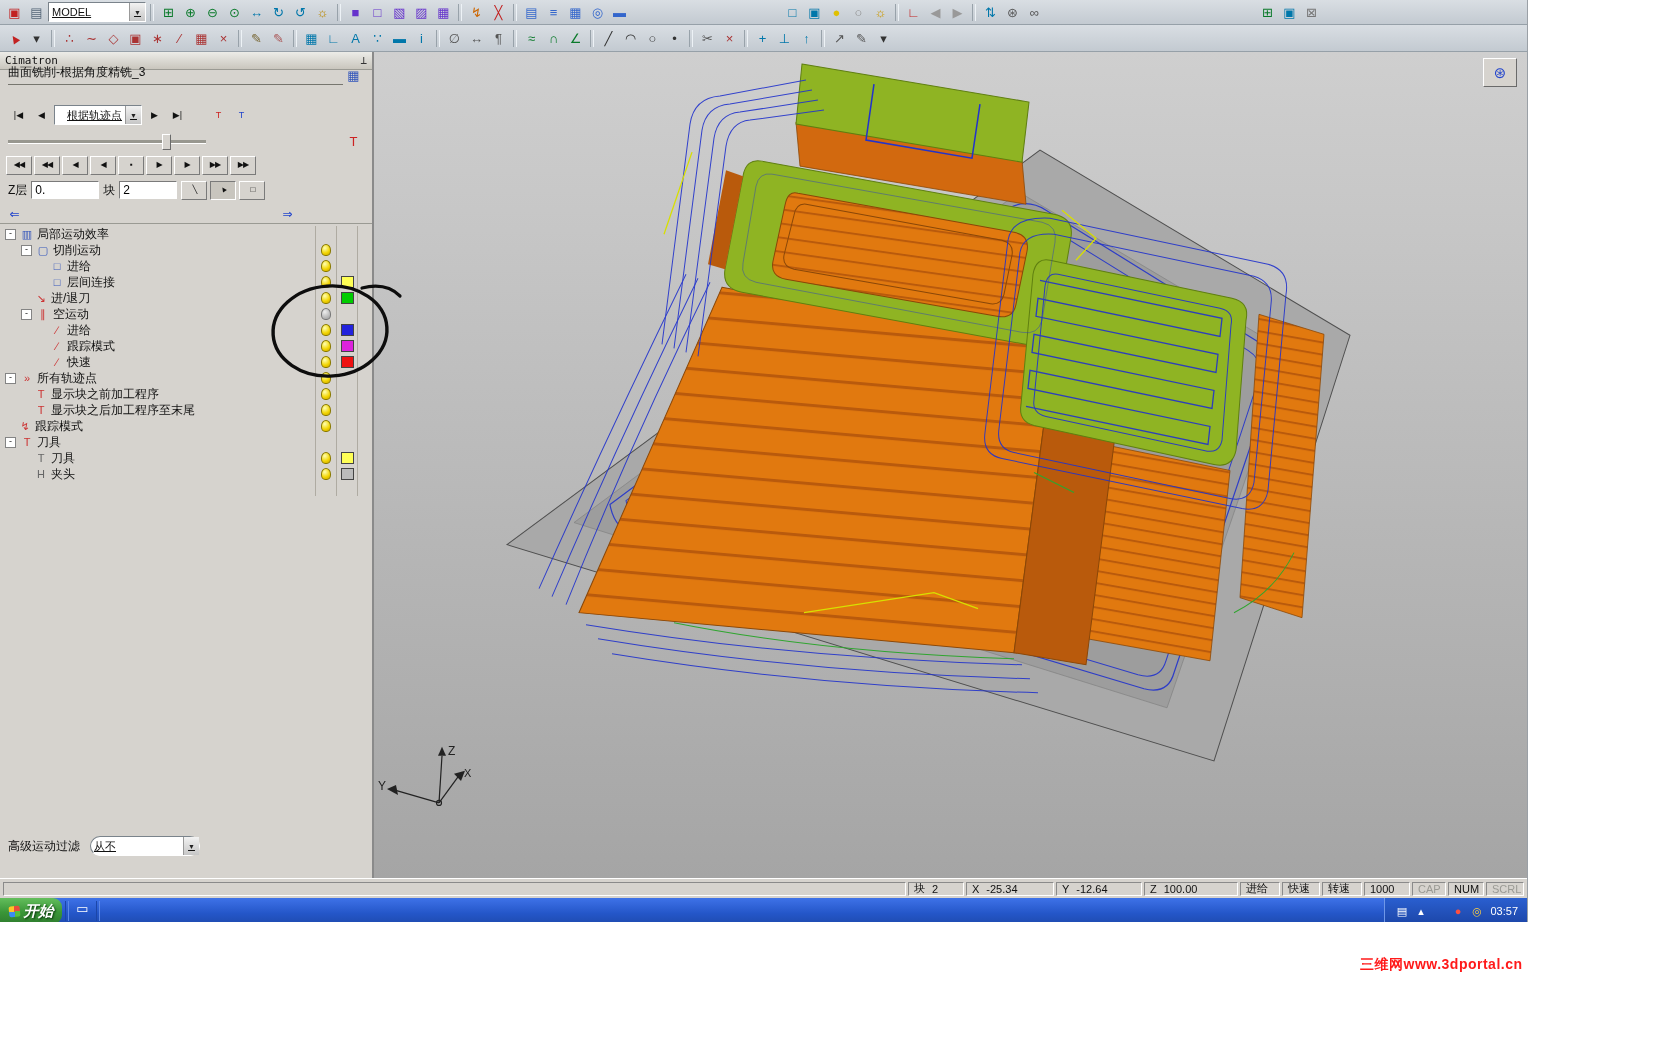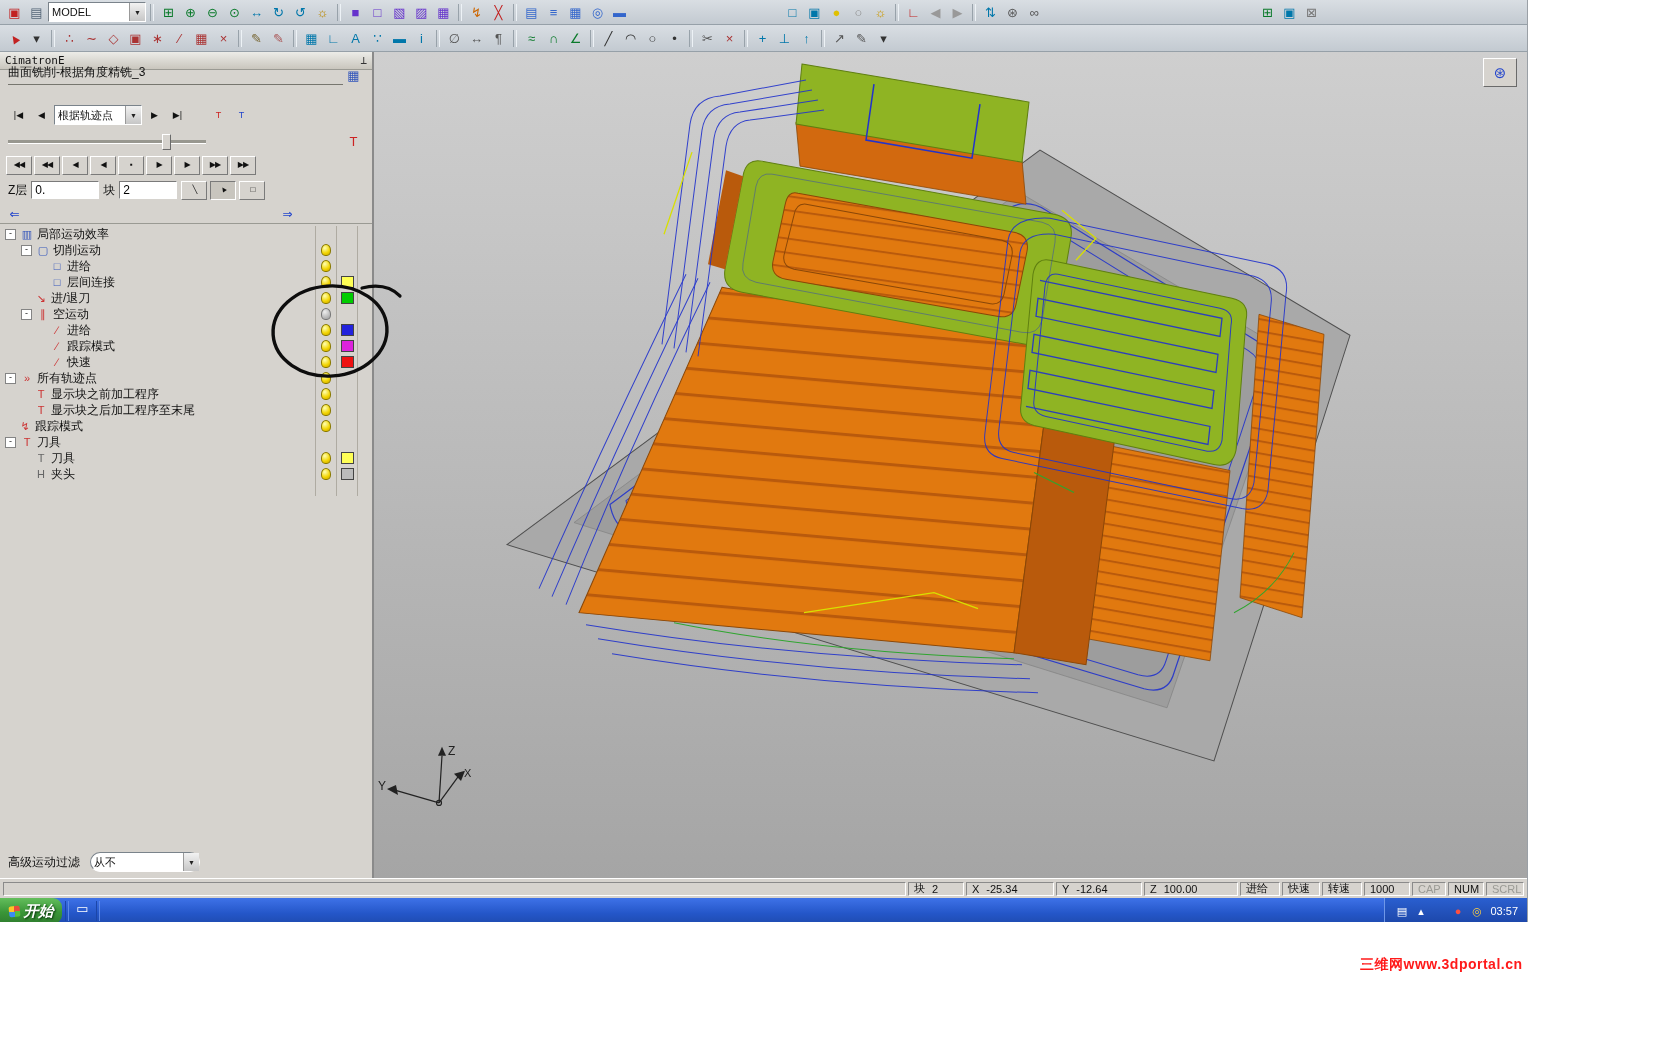--- a/index.html
+++ b/index.html
@@ -16,21 +16,21 @@
   .tbtn{width:21px;height:20px;display:inline-flex;align-items:center;justify-content:center;
         font-size:13px;line-height:1;cursor:default;flex:none;}
   .tbtn .glyph{display:inline-block;}
   .tbtn.raised{background:var(--panel,#D6D3CE);border:1px solid;border-color:#fff #7a7a7a #7a7a7a #fff;
                width:24px;height:17px;font-size:8px;letter-spacing:-1px;}
   .tbtn.pressed{border:1px solid;border-color:#7a7a7a #fff #fff #7a7a7a;background:#c8c5be;}
   .tsep{width:2px;height:17px;border-left:1px solid #98A2AA;border-right:1px solid #EDF2F6;
         margin:0 3px;flex:none;}
   .tgap{flex:none;display:inline-block;}
   .combo{height:18px;background:#fff;border:1px solid;border-color:#7A838B #fff #fff #7A838B;
-         display:inline-flex;align-items:center;font-size:11px;flex:none;}
+         display:inline-flex;align-items:center;font-size:11px;flex:none;text-decoration:underline;}
   .combo-text{flex:1;padding:0 3px;white-space:nowrap;overflow:hidden;}
   .combo-arrow{width:15px;align-self:stretch;background:linear-gradient(#F2F2F2,#C6C6C6);
                border-left:1px solid #999;font-size:7px;display:flex;align-items:center;justify-content:center;color:#222;}
 
   
   #workarea{display:flex;height:826px;position:relative;}
   #navigator{width:372px;flex:none;background:var(--panel,#D6D3CE);
              border-right:2px solid #8a8a8a;display:flex;flex-direction:column;font-size:12px;position:relative;}
   .nav-title{height:17px;background:linear-gradient(#ECECE8,#C9C6BD);border-bottom:1px solid #9a9a93;
              display:flex;align-items:center;padding:0 5px;font-size:11px;font-family:"DejaVu Sans Mono",monospace;}
@@ -65,21 +65,21 @@
   .tlabel{font-size:12px;}
   .cb,.cs{width:20px;flex:none;align-self:stretch;border-left:1px solid #AFABA2;
           display:flex;align-items:center;justify-content:center;}
   .ce{width:14px;flex:none;align-self:stretch;border-left:1px solid #AFABA2;}
   .bulb{width:8px;height:10px;border-radius:50% 50% 42% 42%;border:1px solid #8a7a00;
         background:radial-gradient(circle at 35% 30%,#FFFFB0,#F2D400 60%,#C7A300);}
   .bulb.off{border-color:#777;background:radial-gradient(circle at 35% 30%,#eee,#bbb 60%,#999);}
   .sw{width:11px;height:10px;border:1px solid #444;}
   #annotation{position:absolute;left:264px;top:224px;z-index:50;pointer-events:none;}
 
-  .filter-row{margin-top:auto;height:24px;gap:10px;margin-bottom:4px;}
+  .filter-row{margin-top:auto;height:24px;gap:10px;margin-bottom:20px;}
 
   
   #viewport{flex:1;position:relative;background:#b9b9b9;}
   #viewport svg.scene{display:block;width:100%;height:100%;}
   #viewbtn{position:absolute;top:6px;right:10px;width:32px;height:27px;background:var(--panel,#D6D3CE);
            border:1px solid;border-color:#fff #6a6a6a #6a6a6a #fff;display:flex;align-items:center;
            justify-content:center;font-size:15px;color:#2244cc;}
 
   
   #statusbar{height:19px;background:var(--panel,#D6D3CE);border-top:1px solid #fff;
@@ -352,37 +352,37 @@
       </span>
       <span class="tbtn">
         <span class="glyph" style="color: rgb(51, 51, 51);">▾</span>
       </span>
     </div>
 
   <div id="workarea">
 
     <div id="navigator">
       <div class="nav-title">
-        <span>CimatronE</span>
+        <span>Cimatron</span>
         <span class="pin">⊥</span>
       </div>
       <div class="proc-row">
         <span class="proc-text">曲面铣削-根据角度精铣_3</span>
         <span id="proc-icon"><span class="tbtn">
               <span class="glyph" style="color: rgb(51, 85, 187);">▦</span>
             </span></span>
       </div>
       <div id="playback" class="row">
           <span class="tbtn">
             <span class="glyph">|◀</span>
           </span>
           <span class="tbtn">
             <span class="glyph">◀</span>
           </span>
-          <span class="combo" style="width: 86px;">
+          <span class="combo" style="width: 86px; text-align: right;">
             <span class="combo-text">根据轨迹点</span>
             <span class="combo-arrow">▼</span>
           </span>
           <span class="tbtn">
             <span class="glyph">▶</span>
           </span>
           <span class="tbtn">
             <span class="glyph">▶|</span>
           </span>
           <span class="tgap" style="width: 16px;"></span>

